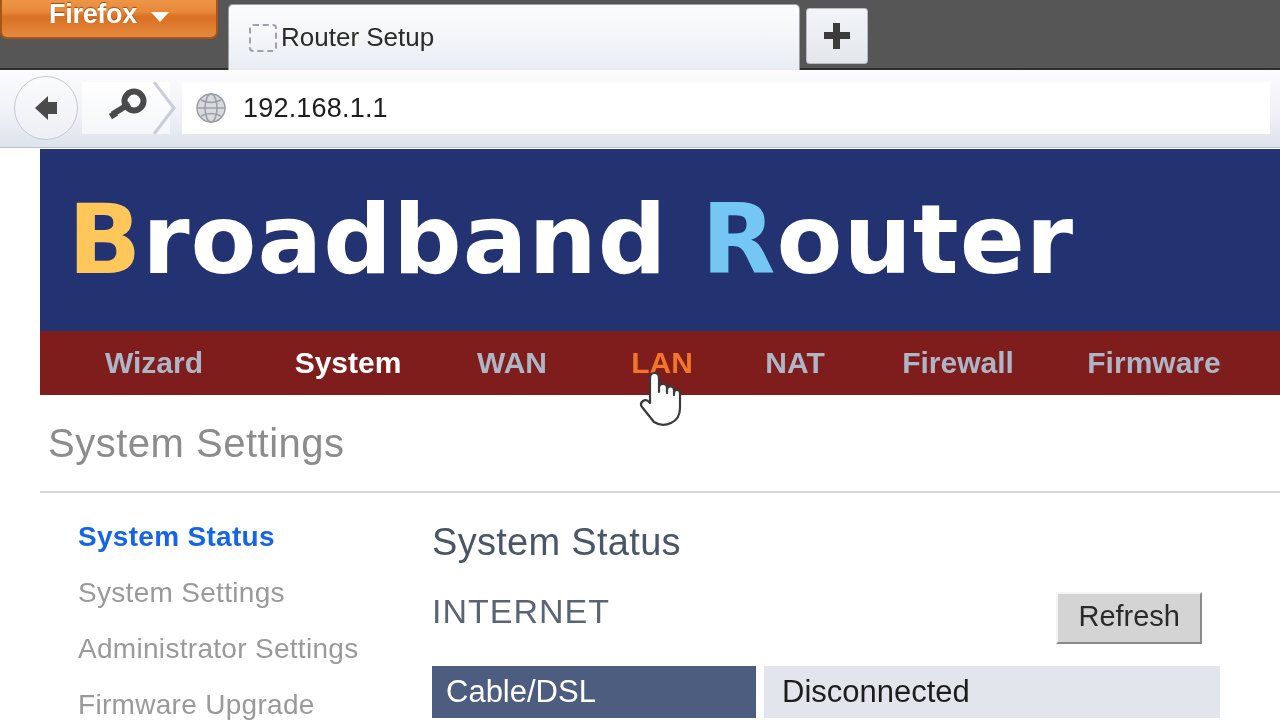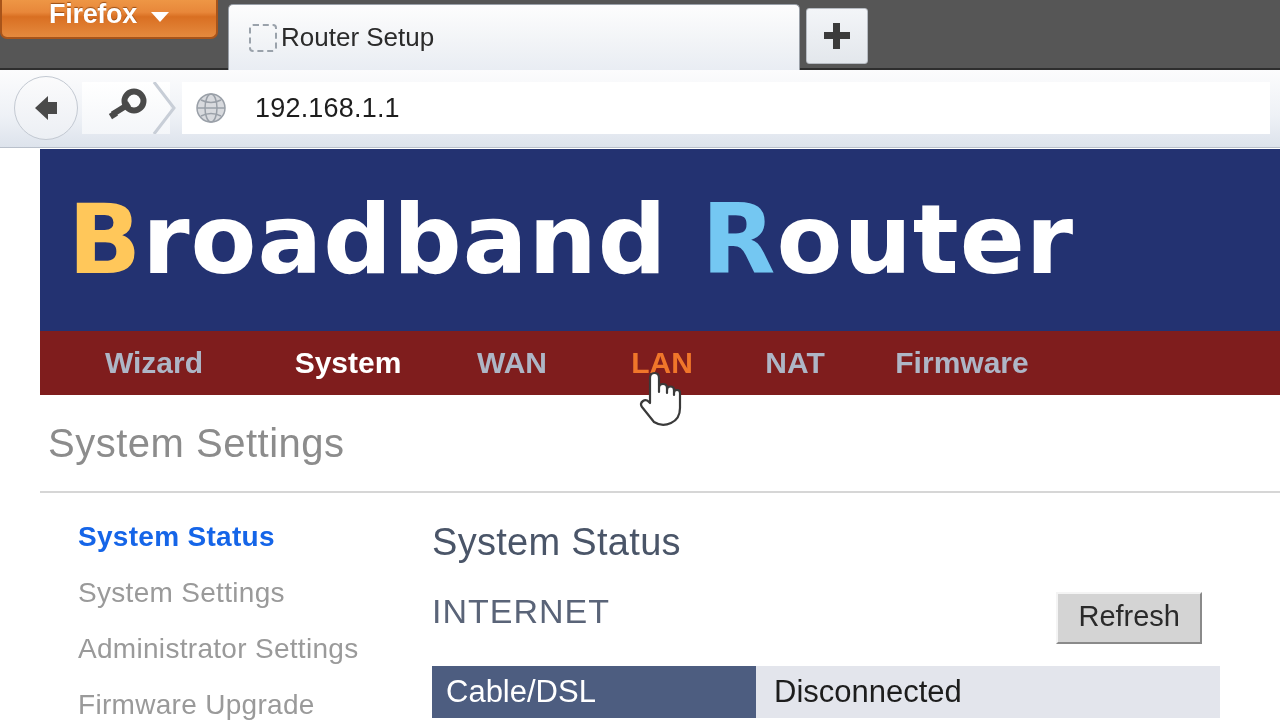--- a/index.html
+++ b/index.html
@@ -143,21 +143,21 @@
     overflow: hidden;
   }
 
   .urlbar {
     position: absolute;
     left: 182px; top: 12px;
     right: 10px; height: 52px;
     background: #ffffff;
     display: flex;
     align-items: center;
-    gap: 27px;
+    gap: 15px;
     padding-left: 12px;
   }
   .url-favicon { flex: none; }
   .url-text {
     font-size: 27px;
     color: #1d1d1d;
     letter-spacing: 0.2px;
   }
 
   
@@ -276,20 +276,21 @@
     border-bottom: 2px solid #8a8a8a;
     padding: 6px 20px 9px 20px;
     font-size: 29px;
     color: #2a2a2a;
     font-family: "Liberation Sans", sans-serif;
     margin-right: 18px;
   }
 
   .status-table {
     display: flex;
+    gap: 8px;
   }
   .status-key {
     width: 324px;
     flex: none;
     background: #4d5d80;
     color: #ffffff;
     font-size: 31px;
     padding: 8px 0 8px 14px;
     white-space: nowrap;
   }
@@ -373,20 +374,21 @@
         <span class="brand-cap-b">B</span><span>roadband</span><span class="brand-gap"></span><span class="brand-cap-r">R</span><span>outer</span>
       </div>
     </div>
 
     <div class="navmenu">
       <span class="navmenu-item" style="width:228px">Wizard</span>
       <span class="navmenu-item active" style="width:160px">System</span>
       <span class="navmenu-item" style="width:168px">WAN</span>
       <span class="navmenu-item hover" style="width:132px">LAN</span>
       <span class="navmenu-item" style="width:134px">NAT</span>
+      <span class="navmenu-item" style="width:192px">Firewall</span>
       <span class="navmenu-item" style="width:200px">Firmware</span>
     </div>
 
     <div class="page-title-row">
       <span class="page-title">System Settings</span>
     </div>
 
     <div class="body-row">
 
       <div class="sidebar">

